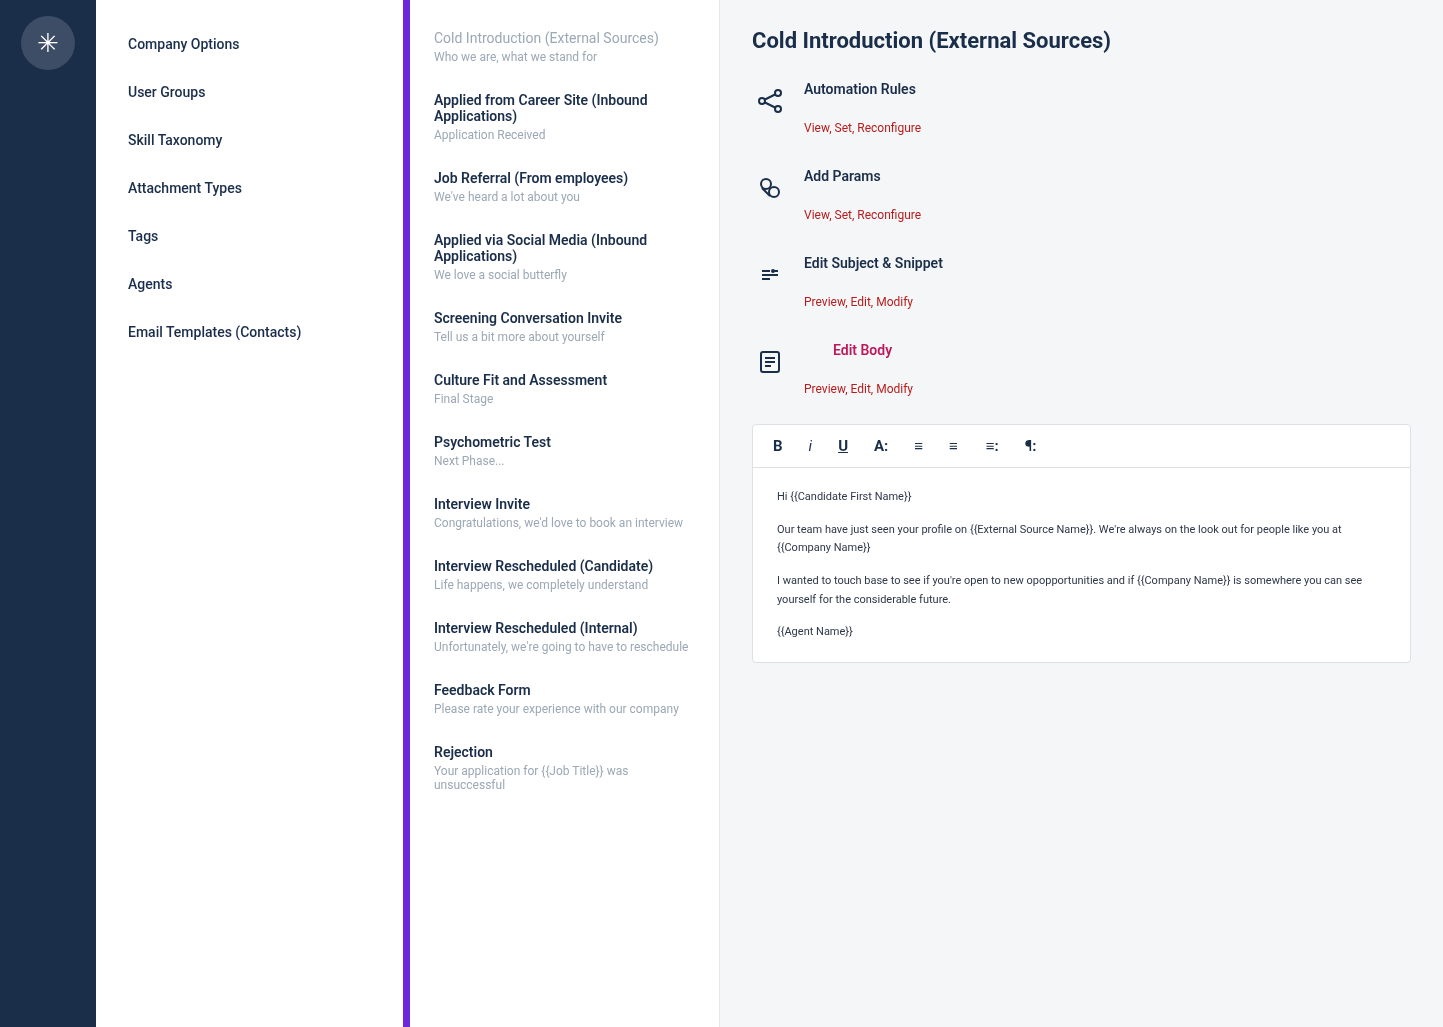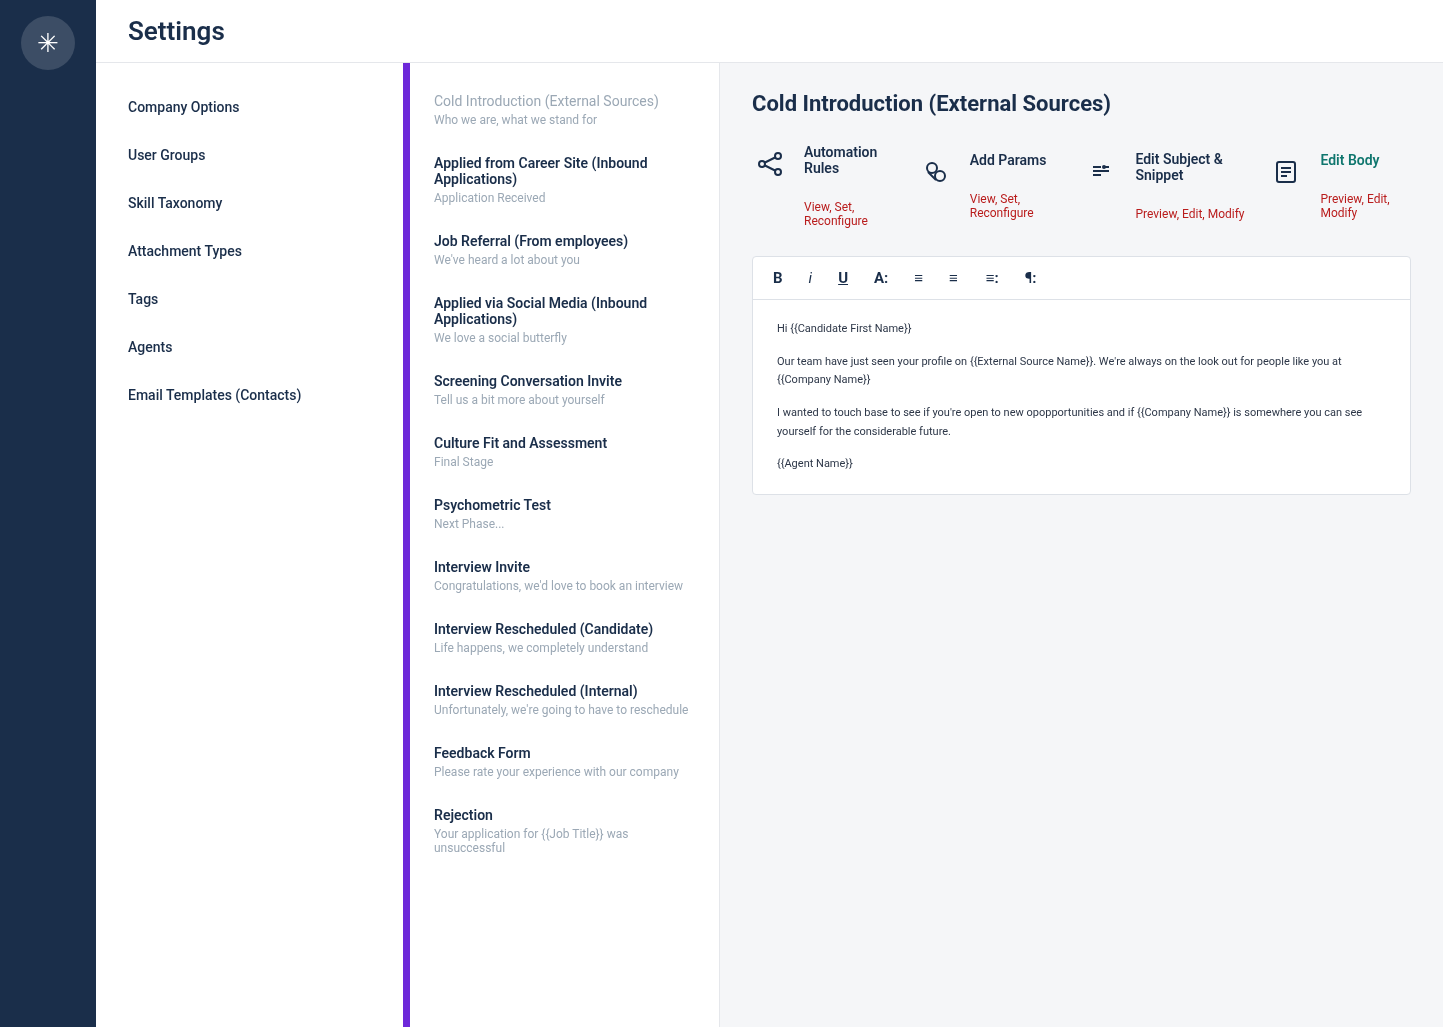--- a/index.html
+++ b/index.html
@@ -113,24 +113,23 @@
     .detail-title {
       font-size: 22px;
       font-weight: 700;
       color: #1a2e4a;
       margin-bottom: 28px;
     }
 
     
     .action-items {
       display: flex;
-      flex-direction: row;
-      gap: 16px;
+      flex-direction: column;
+      gap: 33px;
       margin-bottom: 28px;
-      align-items: center;
     }
     .action-item {
       display: flex;
       align-items: flex-start;
       gap: 16px;
     }
     .action-icon {
       width: 36px;
       height: 36px;
       display: flex;
@@ -141,21 +140,22 @@
       flex-shrink: 0;
       margin-top: 2px;
     }
     .action-text-title {
       font-size: 14px;
       font-weight: 600;
       color: #1a2e4a;
       margin-bottom: 2px;
     }
     .action-text-title.blue {
-      color: #0f766e;
+      color: #be185d;
+      margin-left: 29px;
     }
     .action-text-sub {
       font-size: 12px;
       color: #b91c1c;
       margin-top: 24px;
     }
 
     
     .editor-container {
       background: white;
@@ -201,23 +201,20 @@
 <body>
 
 <div class="sidebar">
   <div class="logo-area">
     <span class="logo-icon">✳</span>
   </div>
 </div>
 
 <div class="main-content">
 
-  <div class="header">
-    <h1 class="header-title">Settings</h1>
-  </div>
 
   <div class="columns">
 
     <div class="col-nav">
 
     <div class="nav-item">Company Options</div>
         <div class="nav-item">User Groups</div>
         <div class="nav-item">Skill Taxonomy</div>
         <div class="nav-item">Attachment Types</div>
         <div class="nav-item">Tags</div>

